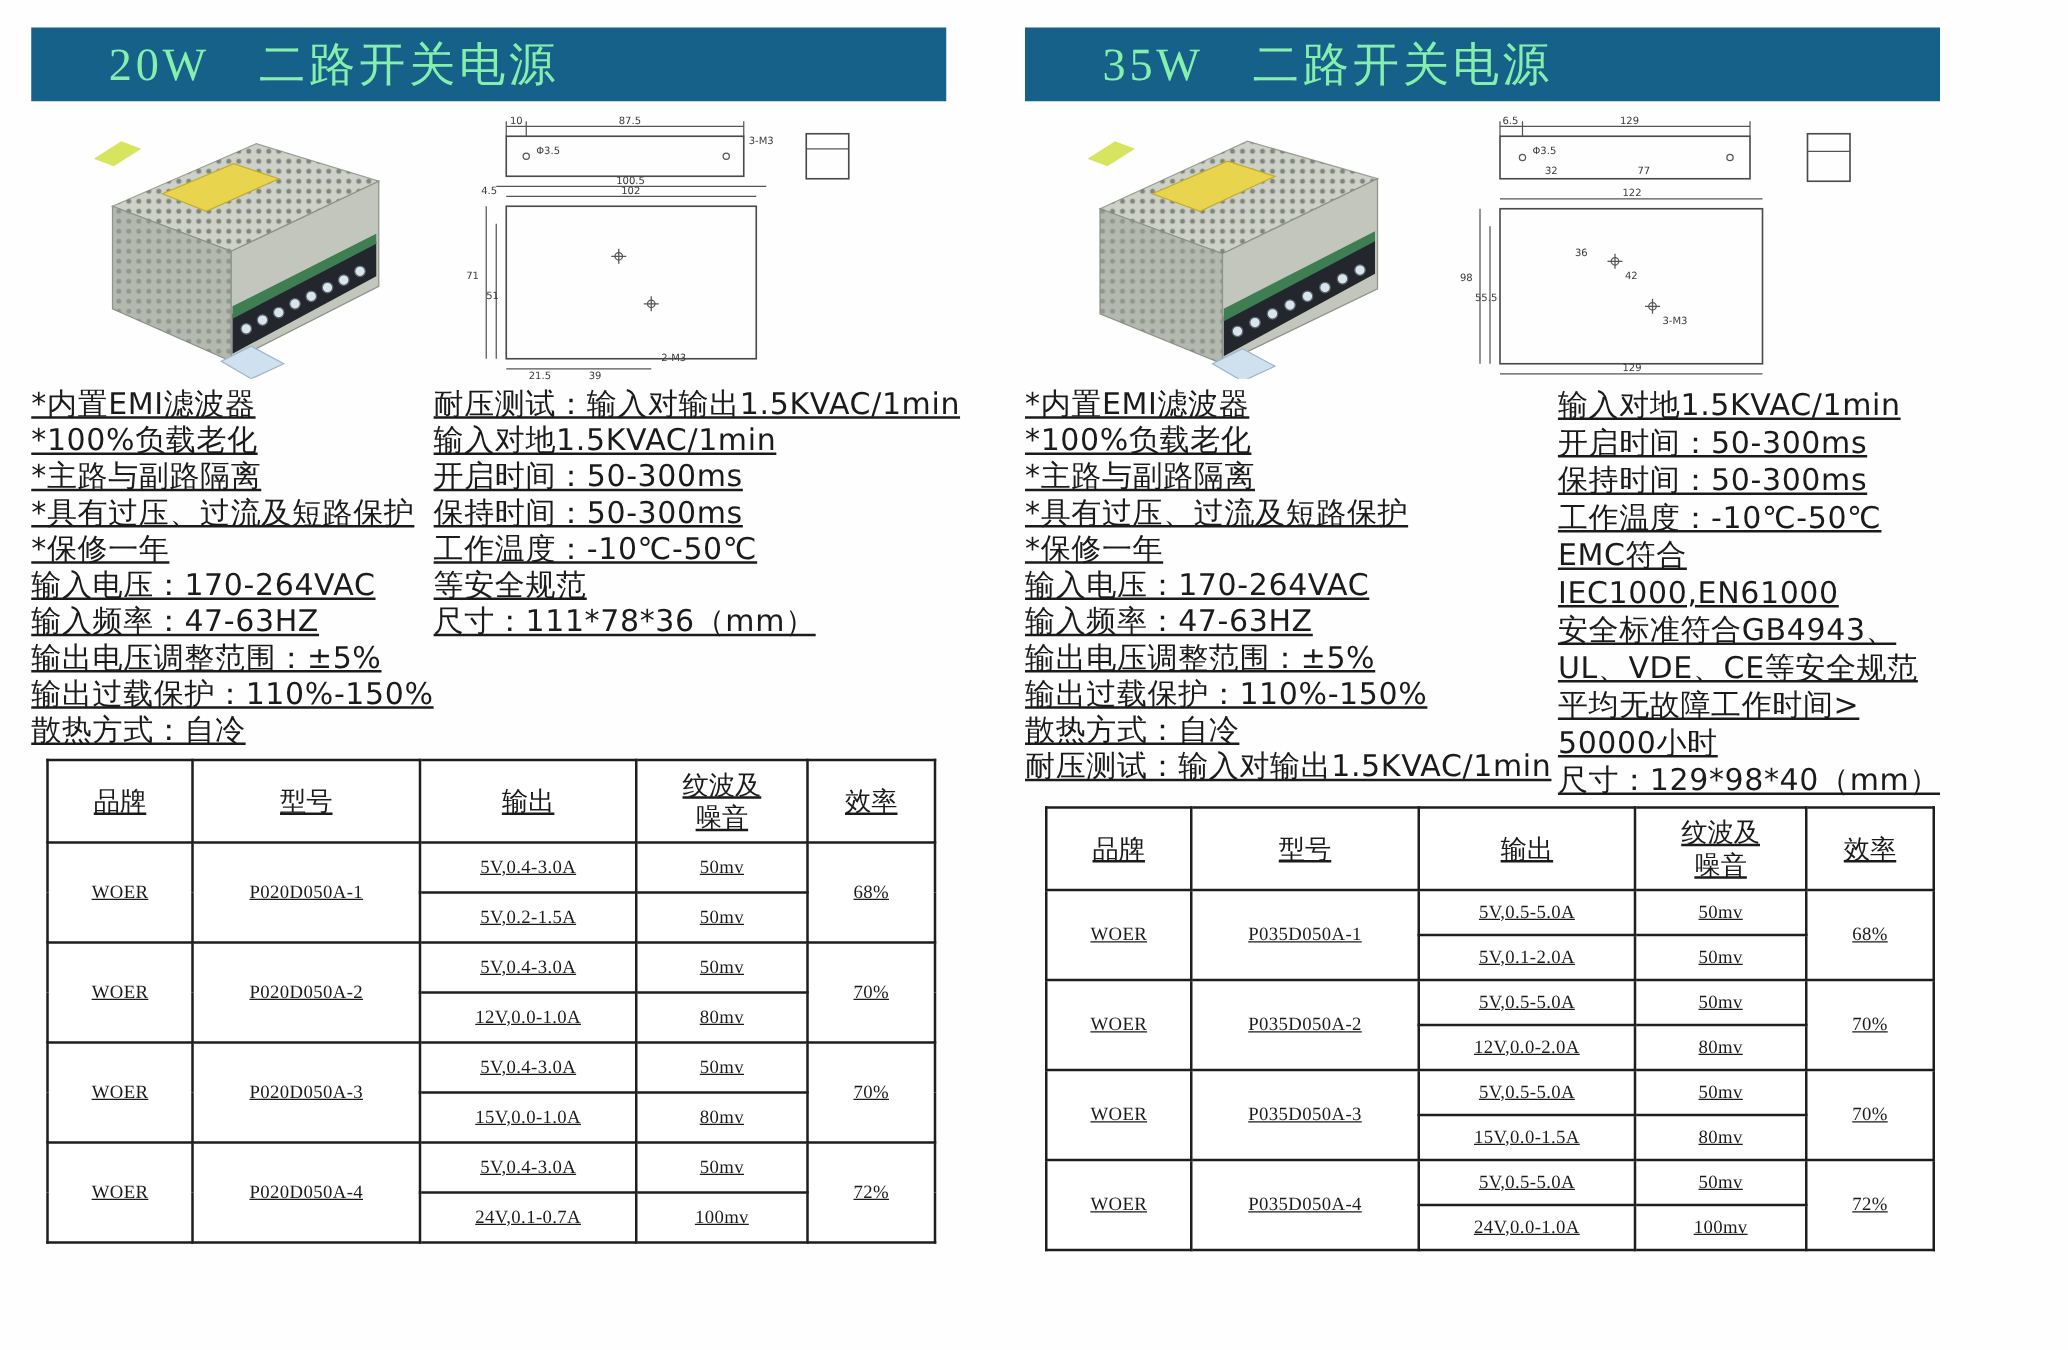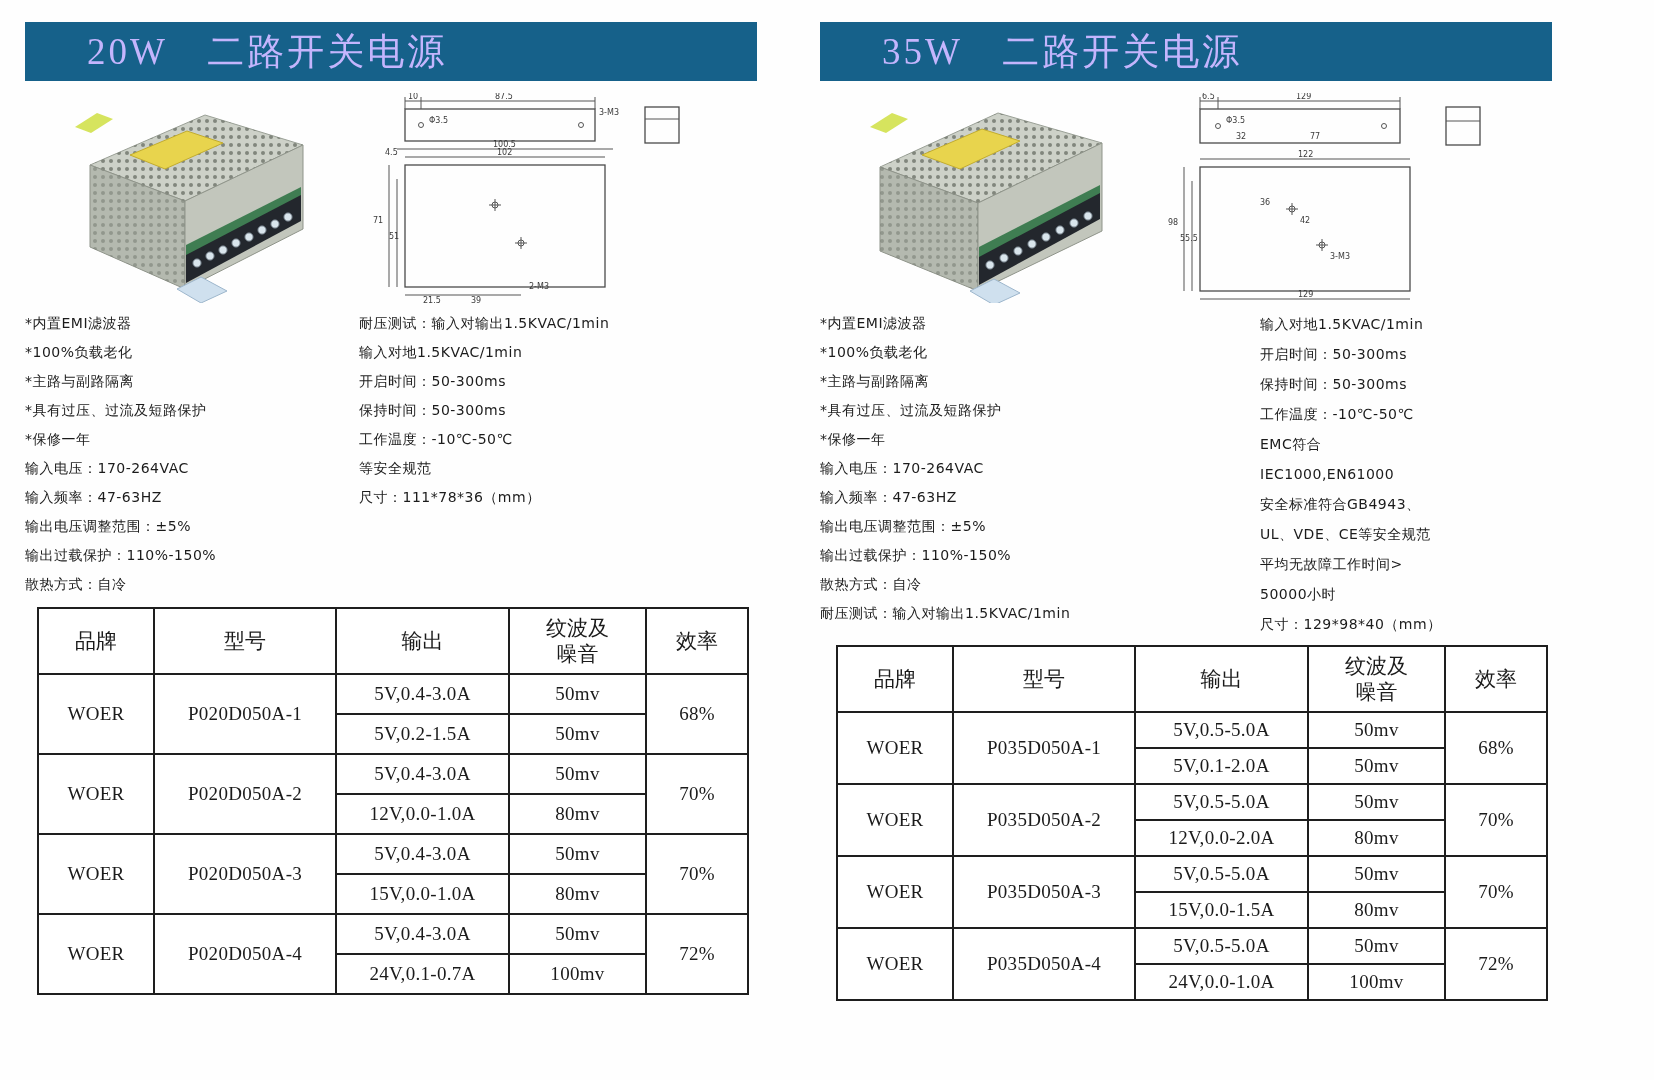--- a/index.html
+++ b/index.html
@@ -4,42 +4,42 @@
 <style>
   * { margin:0; padding:0; box-sizing:border-box; }
   html,body { background:#ffffff; }
   body { font-family:"DejaVu Sans","Liberation Sans",sans-serif; color:#1b1b1b; }
   .page { position:relative; width:1654px; height:1080px; background:#fefefe; overflow:hidden; }
 
   .panel { position:absolute; top:22px; width:732px; }
   .panel-left  { left:25px; }
   .panel-right { left:820px; }
 
-  .banner { height:59px; background:#16618a; color:#c4b5fd; display:flex; align-items:center;
+  .banner { height:59px; background:#16618a; color:#86efac; display:flex; align-items:center;
             padding-left:62px; font-family:"Liberation Serif",serif; font-size:37px;
             letter-spacing:3px; font-weight:500; }
 
   .media { display:flex; margin-top:10px; height:214px; }
   .photo-box { width:320px; display:flex; align-items:center; justify-content:center; }
   .drawing-box { flex:1; padding-top:2px; }
 
   .specs { display:flex; margin-top:4px; }
-  .features, .speclist { font-size:14px; line-height:29px; font-weight:500; letter-spacing:0.5px; }
+  .features, .speclist { font-size:24px; line-height:29px; font-weight:500; letter-spacing:0.5px;text-decoration:underline; }
   .features div, .speclist div { white-space:nowrap; }
   .panel-left  .features { width:334px; }
   .panel-right .features { width:440px; }
   .panel-right .speclist { line-height:30px; }
 
   table.spec-table { border-collapse:collapse; margin-top:8px; background:#fff;
-                     font-family:"Liberation Serif",serif; }
+                     font-family:"Liberation Serif",serif;text-decoration:underline; }
   .panel-left  table.spec-table { margin-left:12px; }
   .panel-right table.spec-table { margin-left:16px; margin-top:6px; }
   .spec-table th, .spec-table td { border:2px solid #1e1e1e; text-align:center; vertical-align:middle; }
   .spec-table th { font-size:21px; font-weight:500; height:66px; white-space:pre-line; line-height:1.25; }
-  .spec-table td { font-size:19px; letter-spacing:0.3px; }
+  .spec-table td { font-size:15px; letter-spacing:0.3px; }
   .panel-left  .spec-table td { height:40px; }
   .panel-right .spec-table td { height:36px; }
   .c-brand  { width:116px; }
   .c-model  { width:182px; }
   .c-output { width:173px; }
   .c-ripple { width:137px; }
   .c-eff    { width:102px; }
 
   svg text { font-family:"DejaVu Sans",sans-serif; fill:#3a3a3a; }
   .dimline { stroke:#555; stroke-width:1; fill:none; }

